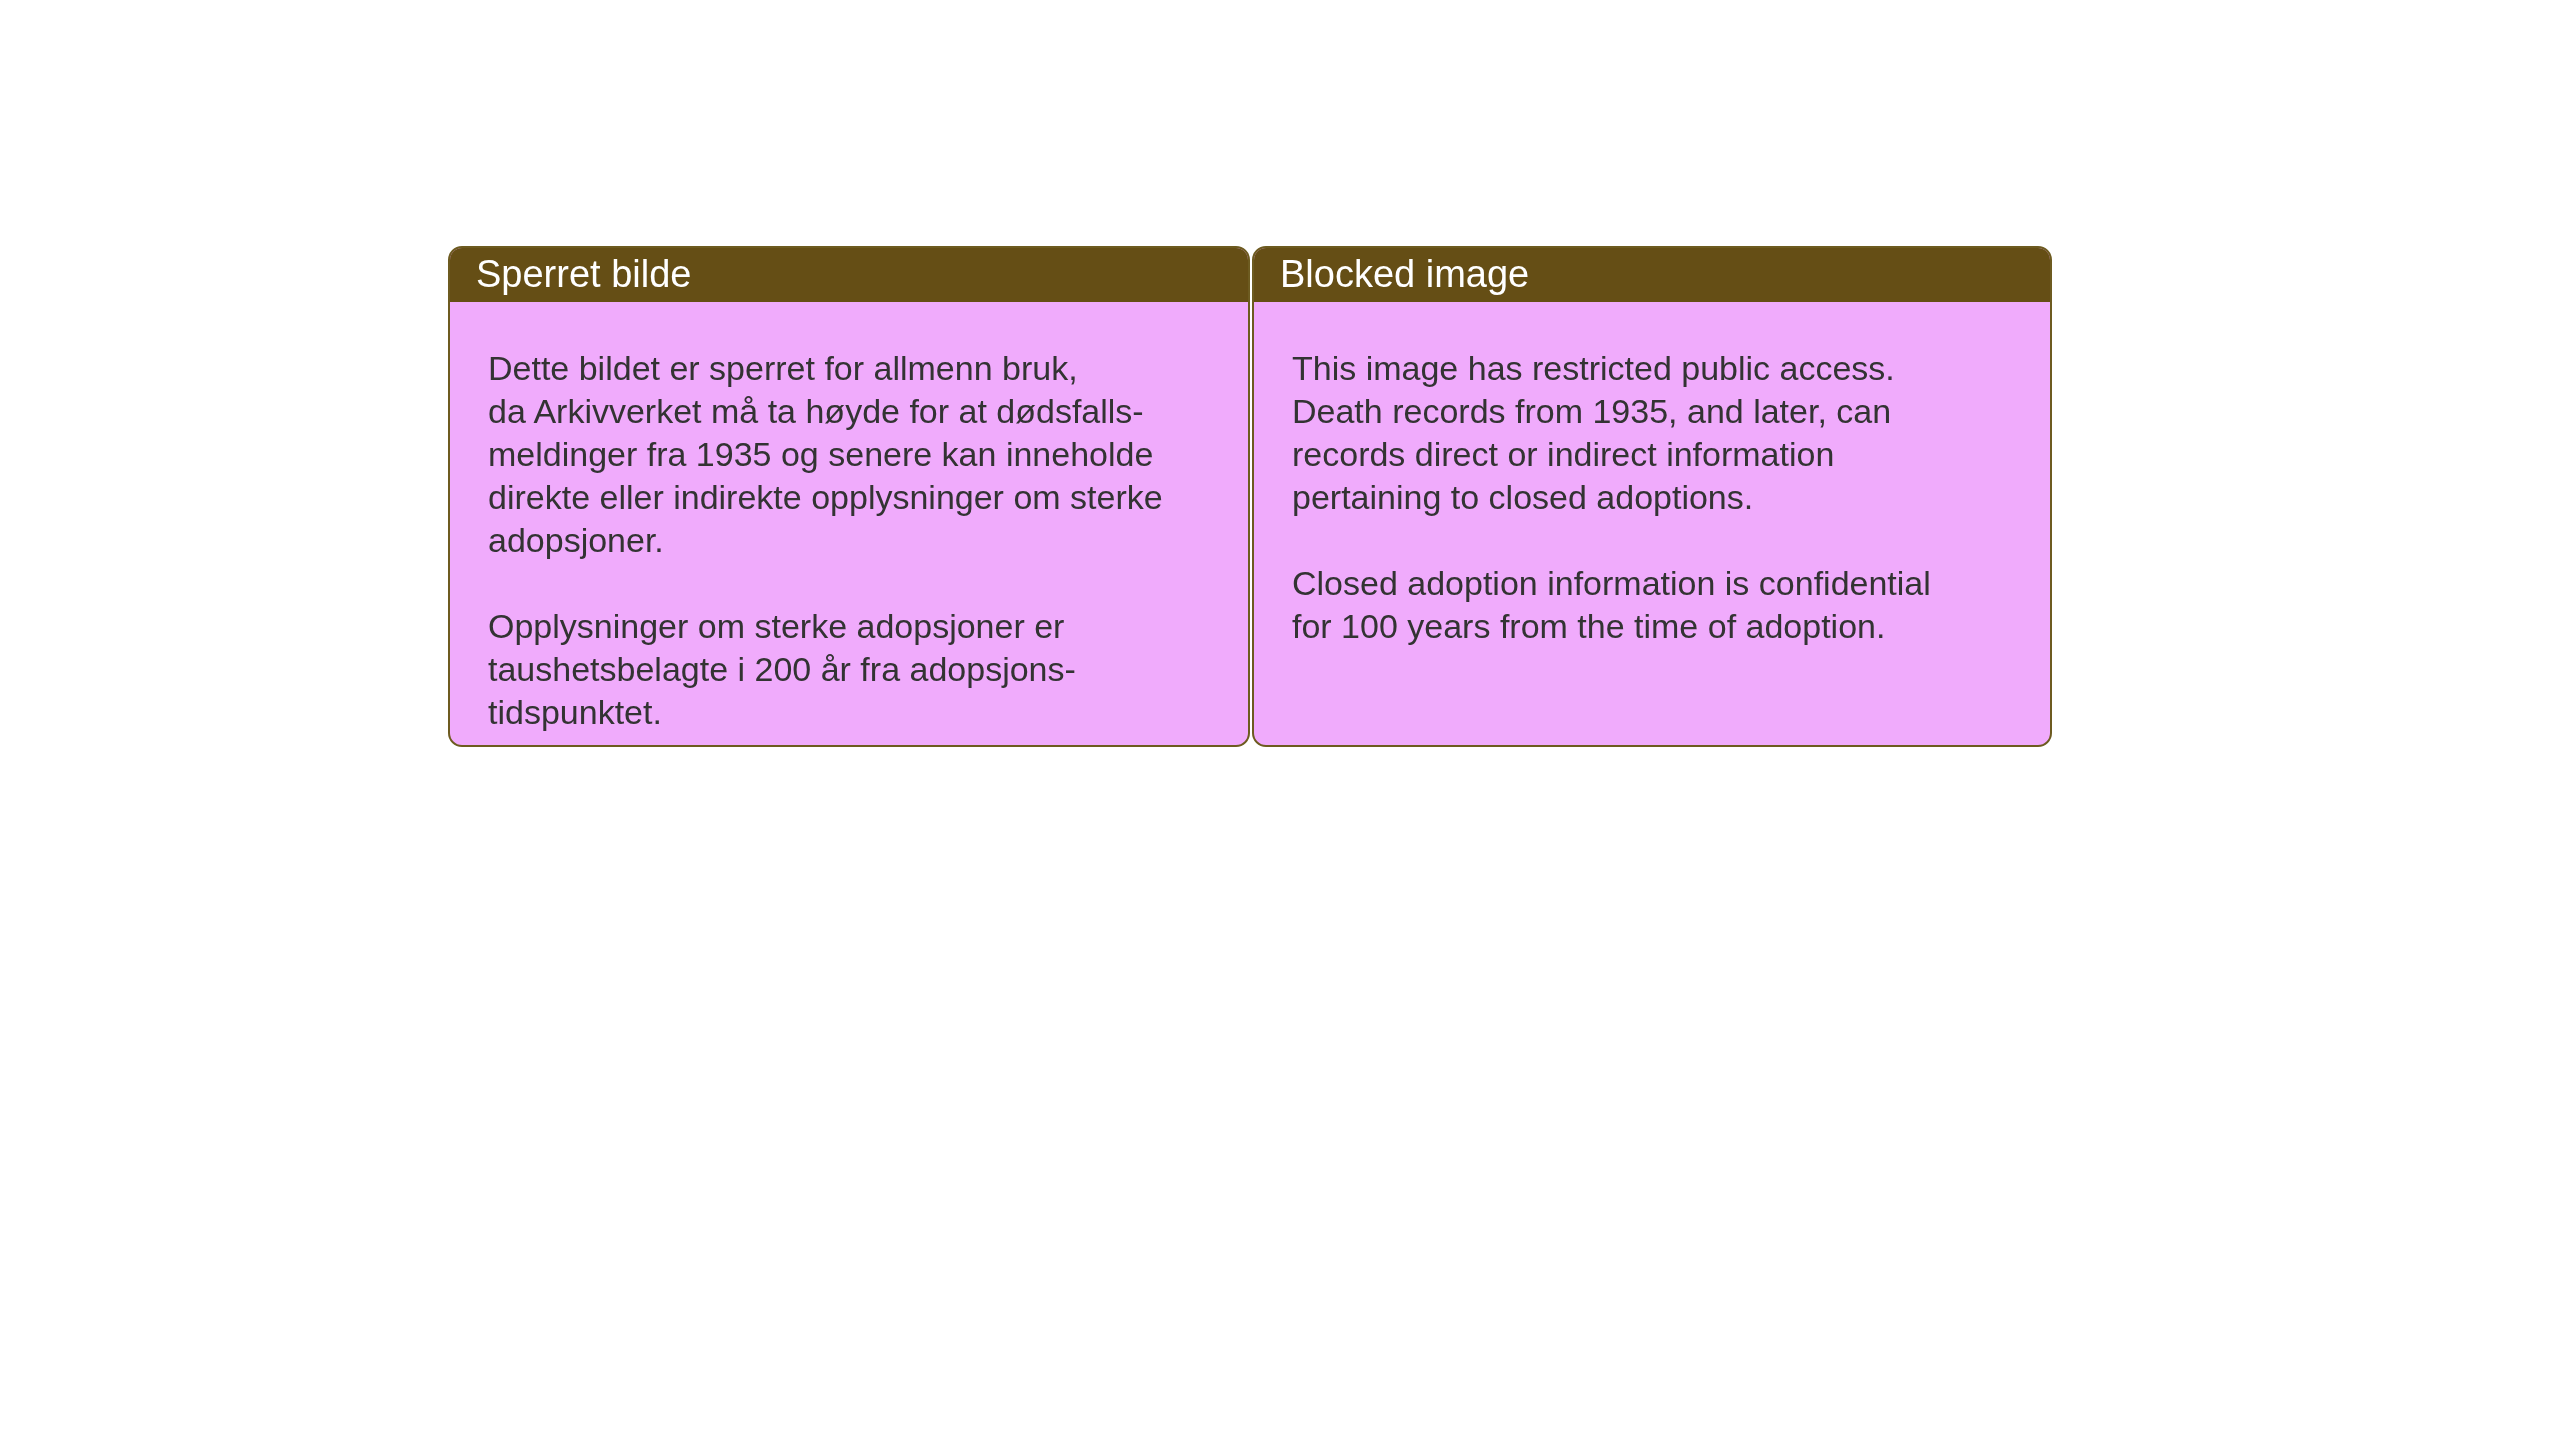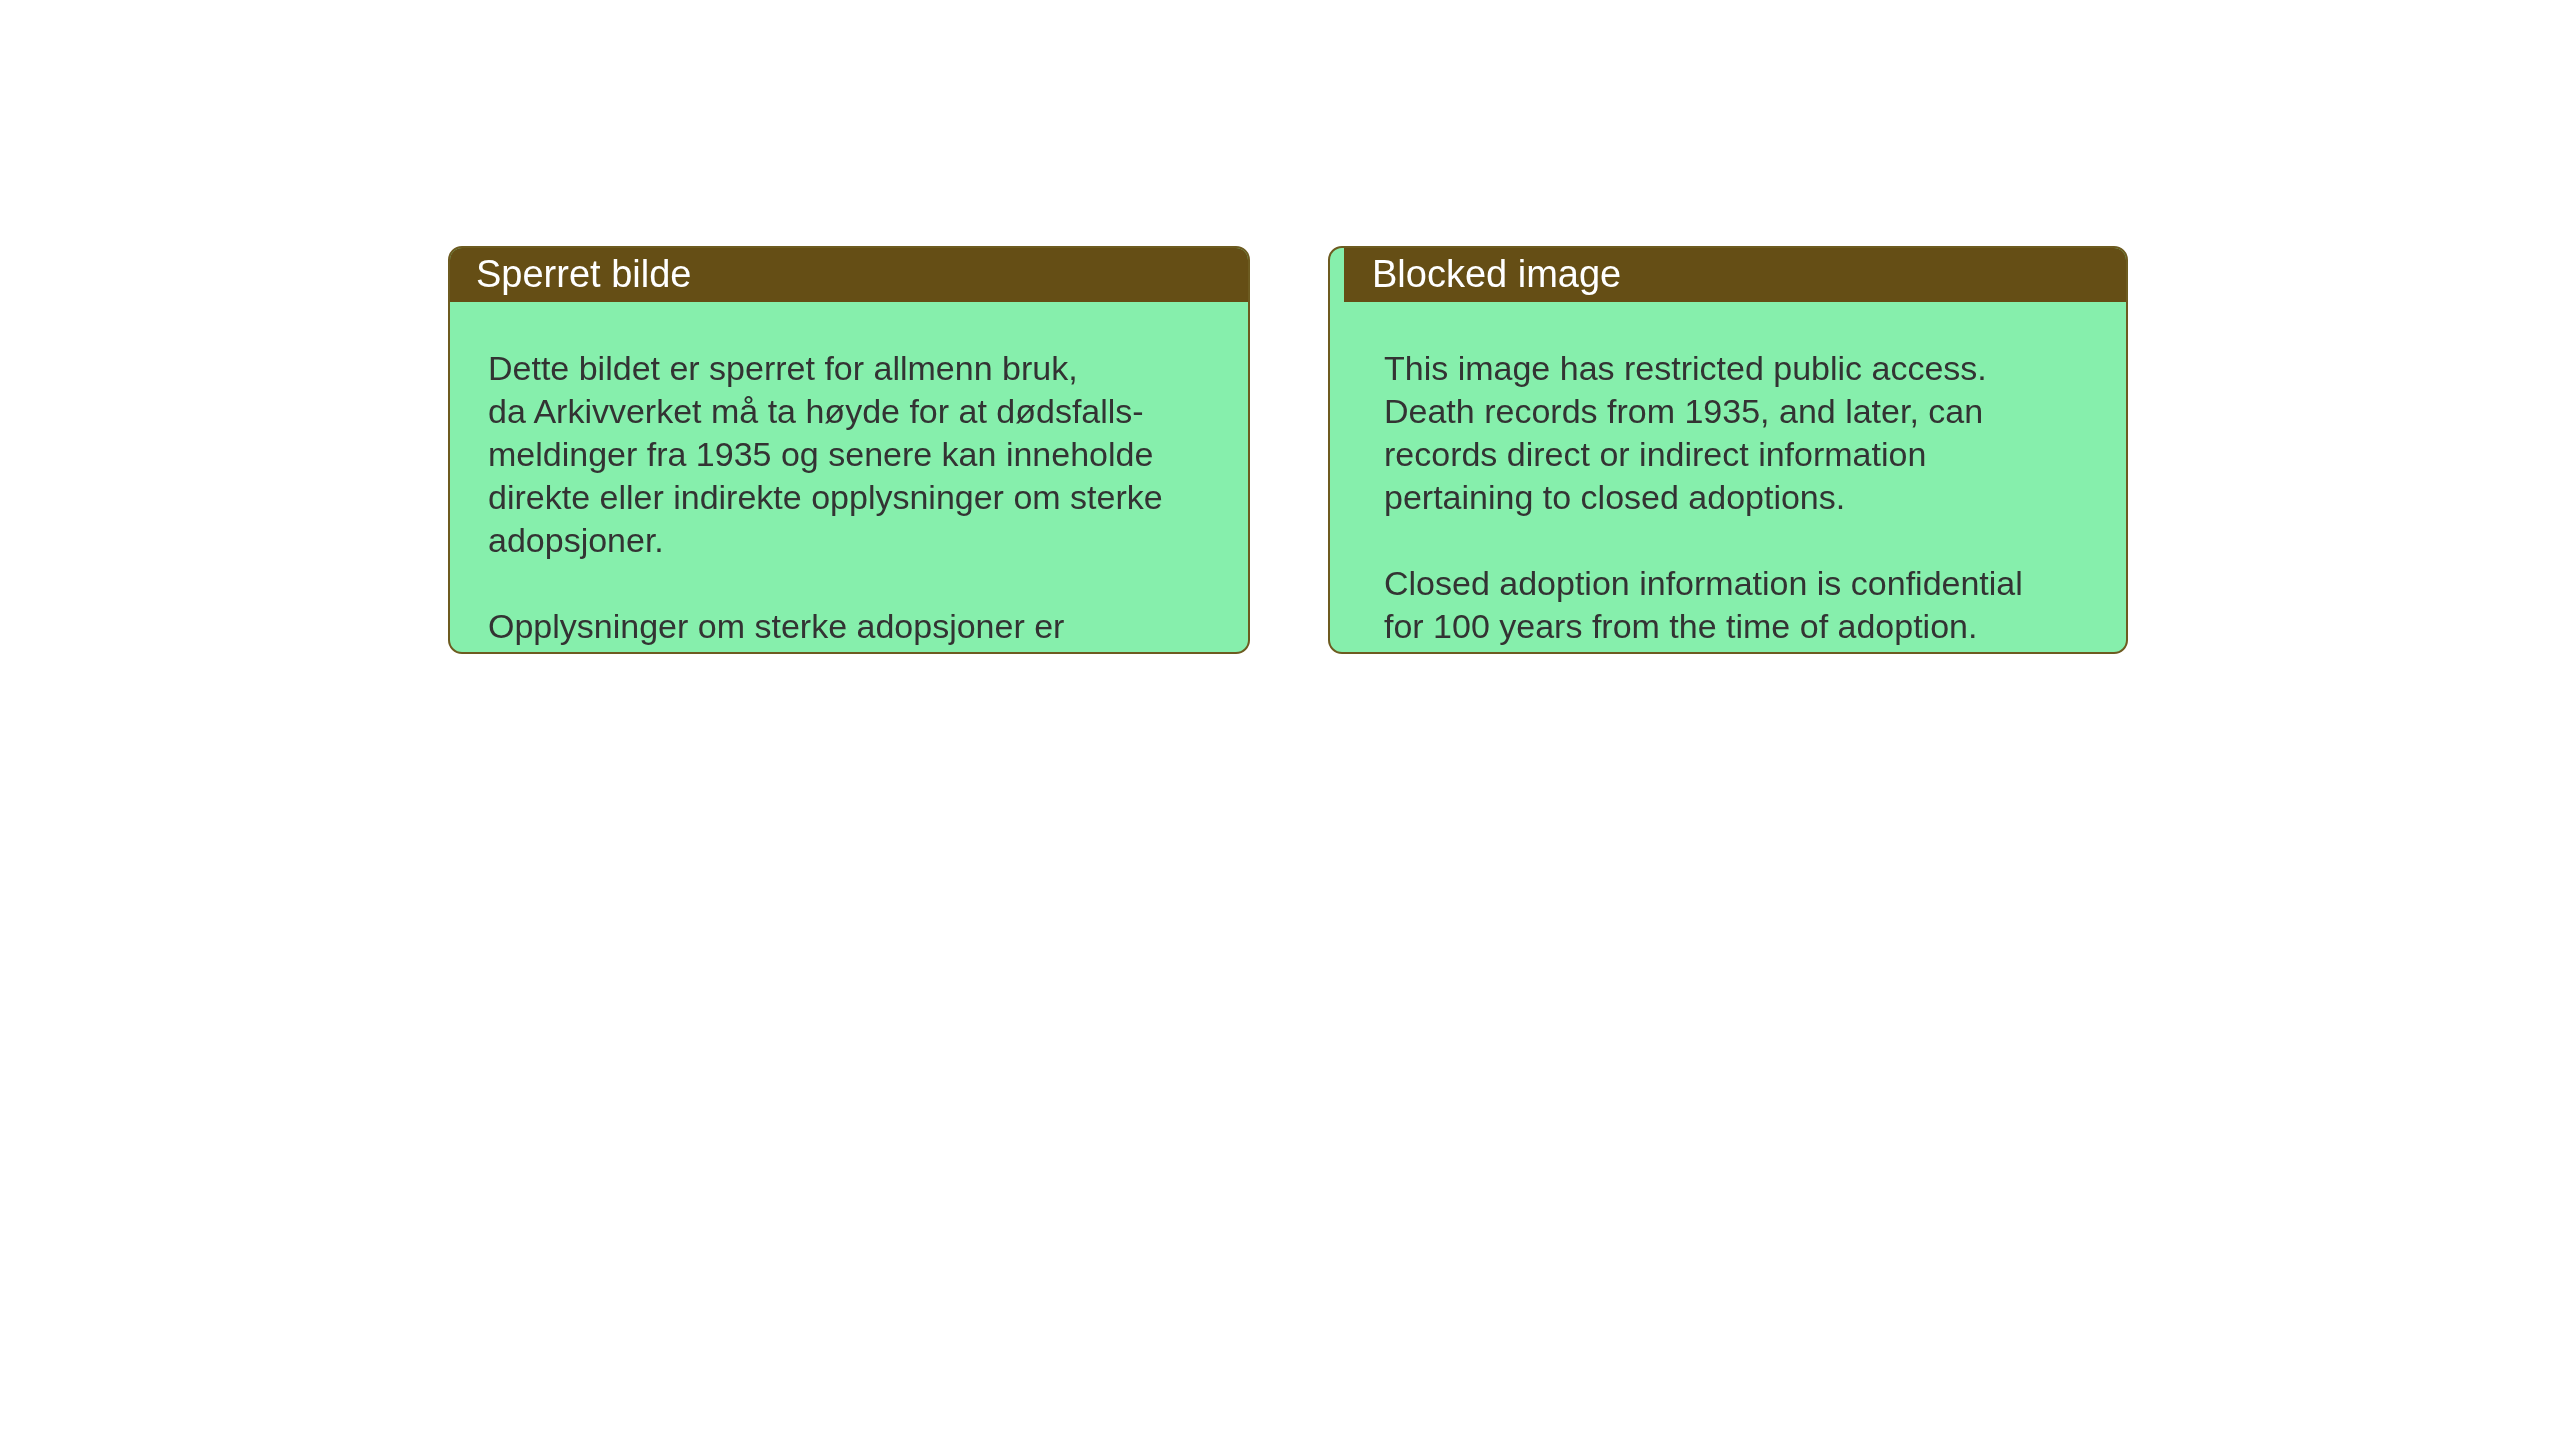--- a/index.html
+++ b/index.html
@@ -8,28 +8,28 @@
     width: 2560px;
     height: 1440px;
     background: var(--page-bg, #ffffff);
     font-family: "Liberation Sans", sans-serif;
     position: relative;
     overflow: hidden;
   }
   .notice-card {
     position: absolute;
     top: 246px;
-    height: 408px;
-    background: #86efac;
+    height: 501px;
+    background: #f0abfc;
     border: 2px solid var(--border-color, #6d5b20);
     border-radius: 14px;
     overflow: hidden;
   }
   .notice-card.norwegian { left: 448px;  width: 802px; }
-  .notice-card.english   { left: 1328px; width: 800px; padding-left: 16px; }
+  .notice-card.english   { left: 1252px; width: 800px; }
   .notice-header {
     height: 56px;
     margin: -2px -2px 0 -2px; 
     background: var(--header-bg, #654e15);
     display: flex;
     align-items: center;
     padding: 0 28px;
   }
   .notice-title {
     color: var(--title-color, #ffffff);

